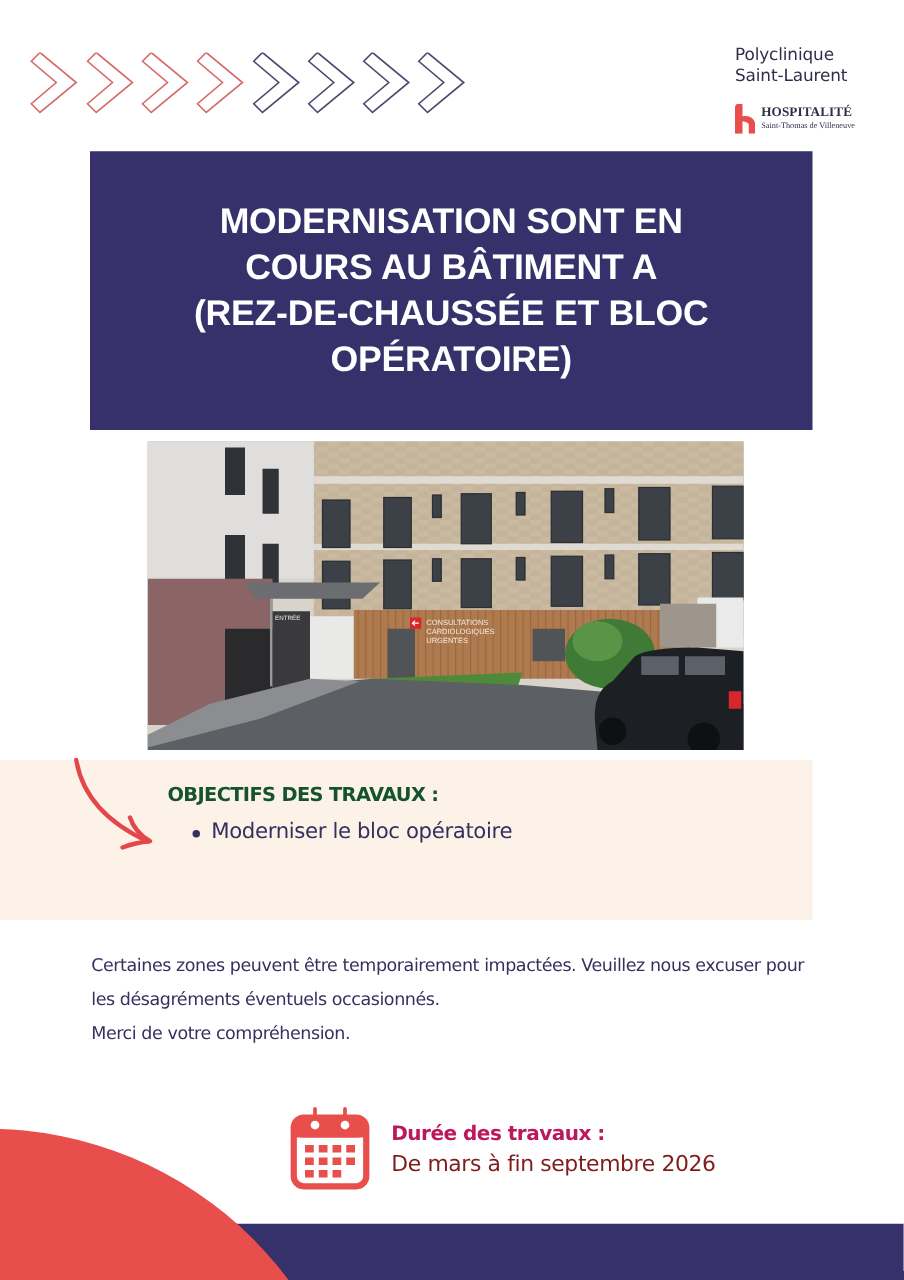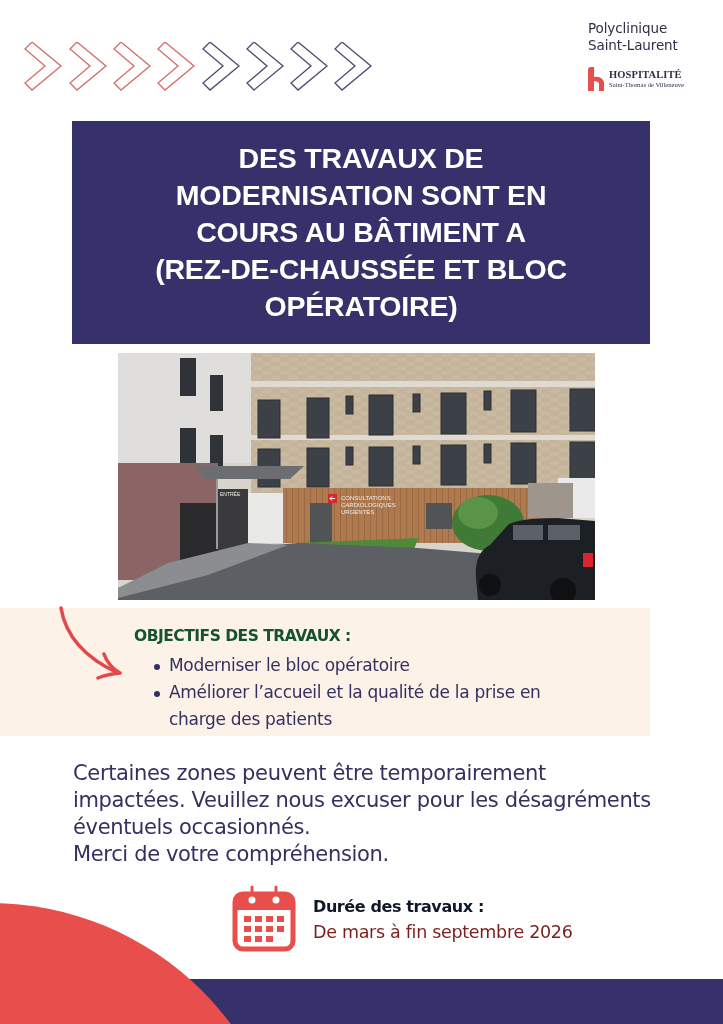--- a/index.html
+++ b/index.html
@@ -1,50 +1,50 @@
 <!DOCTYPE html>
 <html><head>
   <meta charset="utf-8">
   <style>
     * { margin: 0; padding: 0; box-sizing: border-box; }
     html, body { width: 723px; height: 1024px; overflow: hidden; background: #ffffff; }
     body { position: relative; font-family: "Liberation Sans", sans-serif; }
 
     .chevrons { position: absolute; left: 24px; top: 42px; width: 352px; height: 60px; }
 
-    .brand { position: absolute; left: 588px; top: 20px; width: 130px; }
+    .brand { position: absolute; left: 588px; top: 36px; width: 130px; }
     .brand-name { font-family: "DejaVu Sans", sans-serif; font-size: 13.5px; line-height: 17px; color: #2f2e4a; letter-spacing: -0.1px; }
     .brand-logo { display: flex; align-items: center; margin-top: 13px; margin-left: 0px; }
     .brand-mark { width: 16px; height: 24px; margin-right: 5px; }
     .brand-text { display: flex; flex-direction: column; }
     .brand-hosp { font-family: "Liberation Serif", serif; font-weight: bold; font-size: 10.5px; color: #2f2e4a; line-height: 11px; letter-spacing: 0.1px; }
     .brand-sub { font-family: "Liberation Serif", serif; font-size: 6.6px; color: #2f2e4a; line-height: 9px; }
 
     .title-box { position: absolute; left: 72px; top: 121px; width: 578px; height: 223px; background: #36316b; display: flex; align-items: center; justify-content: center; padding: 0 30px; }
     .title-text { color: #ffffff; font-family: "Liberation Sans", sans-serif; font-weight: bold; font-size: 28.5px; line-height: 37px; text-align: center; letter-spacing: -0.2px; }
 
     .photo { position: absolute; left: 118px; top: 353px; width: 477px; height: 247px; overflow: hidden; background: #c9c6bf; }
 
     .objectives-band { position: absolute; left: 0; top: 608px; width: 650px; height: 128px; background: #fdf2e8; }
     .curved-arrow { position: absolute; left: 58px; top: 600px; width: 70px; height: 80px; }
     .obj-title { position: absolute; left: 134px; top: 627px; font-family: "DejaVu Sans", sans-serif; font-weight: bold; font-size: 15.5px; color: #14532d; letter-spacing: -0.5px; }
     .obj-list { position: absolute; left: 152px; top: 652px; list-style: none; font-family: "DejaVu Sans", sans-serif; font-size: 17px; line-height: 27px; color: #35305f; letter-spacing: -0.3px; }
     .obj-list li { position: relative; padding-left: 17px; width: 440px; }
     .obj-list li::before { content: ""; position: absolute; left: 2px; top: 12px; width: 6px; height: 6px; border-radius: 50%; background: #35305f; }
 
-    .message { position: absolute; left: 73px; top: 760px; width: 590px; font-family: "DejaVu Sans", sans-serif; font-size: 21px; line-height: 27px; color: #35305f; letter-spacing: -0.35px; }
+    .message { position: absolute; left: 73px; top: 760px; width: 590px; font-family: "DejaVu Sans", sans-serif; font-size: 14px; line-height: 27px; color: #35305f; letter-spacing: -0.35px; }
     .message p { margin: 0; }
 
     .red-circle { position: absolute; left: -310px; top: 903px; width: 600px; height: 600px; border-radius: 50%; background: #e84e4b; }
     .navy-band { position: absolute; left: 0; top: 979px; width: 723px; height: 45px; background: #36316b; }
 
     .duration { position: absolute; left: 232px; top: 884px; display: flex; align-items: flex-start; }
     .calendar-icon { width: 64px; height: 68px; }
     .duration-text { margin-left: 17px; margin-top: 12px; }
-    .duration-label { font-family: "DejaVu Sans", sans-serif; font-weight: bold; font-size: 16px; line-height: 22px; color: #0f172a; letter-spacing: -0.4px; }
+    .duration-label { font-family: "DejaVu Sans", sans-serif; font-weight: bold; font-size: 16px; line-height: 22px; color: #be185d; letter-spacing: -0.4px; }
     .duration-value { font-family: "DejaVu Sans", sans-serif; font-size: 17.5px; line-height: 28px; color: #7f1d1d; letter-spacing: -0.3px; }
   </style>
 </head>
 <body>
 
 <svg class="chevrons" viewBox="0 0 352 60" xmlns="http://www.w3.org/2000/svg">
   <g fill="none" stroke-width="1.3" stroke-linejoin="miter">
     <path stroke="#d66a6a" d="M1,2 L8,-5 L37,19 L8,43 L1,36 L21,19 Z" transform="translate(0,5)"></path>
     <path stroke="#d66a6a" d="M1,2 L8,-5 L37,19 L8,43 L1,36 L21,19 Z" transform="translate(45,5)"></path>
     <path stroke="#d66a6a" d="M1,2 L8,-5 L37,19 L8,43 L1,36 L21,19 Z" transform="translate(89,5)"></path>
@@ -65,21 +65,20 @@
     </svg>
     <div class="brand-text">
       <span class="brand-hosp">HOSPITALITÉ</span>
       <span class="brand-sub">Saint-Thomas de Villeneuve</span>
     </div>
   </div>
 </div>
 
 <div class="title-box">
   <div class="title-text">
-    <div>DES TRAVAUX DE</div>
     <div>MODERNISATION SONT EN</div>
     <div>COURS AU BÂTIMENT A</div>
     <div>(REZ-DE-CHAUSSÉE ET BLOC</div>
     <div>OPÉRATOIRE)</div>
   </div>
 </div>
 
 <div class="photo">
   <svg width="477" height="247" viewBox="0 0 477 247" xmlns="http://www.w3.org/2000/svg">
 
@@ -174,21 +173,20 @@
 </div>
 
 <div class="objectives-band"></div>
 <svg class="curved-arrow" viewBox="0 0 70 80" xmlns="http://www.w3.org/2000/svg">
   <path d="M3,8 Q10,50 60,73" fill="none" stroke="#e4474a" stroke-width="3.5" stroke-linecap="round"></path>
   <path d="M46,54 Q50,66 62,73 Q50,74 40,78" fill="none" stroke="#e4474a" stroke-width="3.5" stroke-linecap="round" stroke-linejoin="round"></path>
 </svg>
 <div class="obj-title">OBJECTIFS DES TRAVAUX :</div>
 <ul class="obj-list">
   <li>Moderniser le bloc opératoire</li>
-  <li>Améliorer l’accueil et la qualité de la prise en charge des patients</li>
 </ul>
 
 <div class="message">
   <p>Certaines zones peuvent être temporairement impactées. Veuillez nous excuser pour les désagréments éventuels occasionnés.</p>
   <p>Merci de votre compréhension.</p>
 </div>
 
 <div class="navy-band"></div>
 <div class="red-circle"></div>
 

